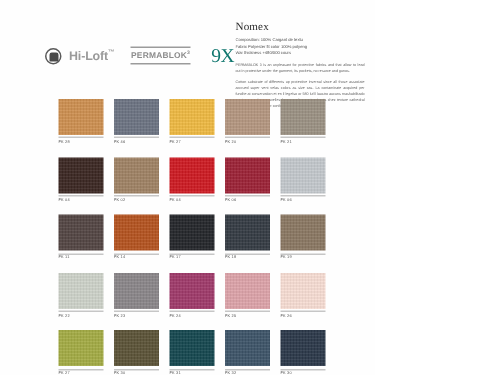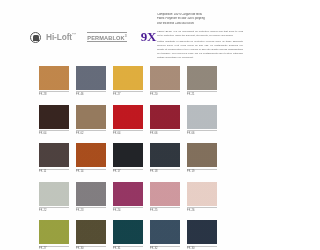--- a/index.html
+++ b/index.html
@@ -82,22 +82,22 @@
     border-bottom: 0.6px solid #9b9b9b;
     padding: 0.6px 0;
   }
   .brand-permablok sup {
     font-size: 3.4px;
     vertical-align: super;
   }
 
   .rating-9x {
     font-size: 13px;
-    font-weight: bold;
-    color: #4c1d95;
+    font-weight: normal;
+    color: #0f766e;
     margin-left: 9px;
     letter-spacing: -0.3px;
     font-family: "Liberation Serif", serif;
   }
 
   
   .info-block {
     position: absolute;
     right: 7px;
     top: 13px;
@@ -183,20 +183,21 @@
       <span class="logo-mark"></span>
 
       <span class="brand-hiloft"><span>Hi-Loft</span><sup>™</sup></span>
 
       <span class="brand-permablok"><span>PERMABLOK</span><sup>3</sup></span>
 
       <span class="rating-9x">9X</span>
     </div>
 
     <div class="info-block">
+      <div class="info-title">Nomex</div>
       <div class="info-specs">
           <div>Composition: 100% Cargant de textu</div>
           <div>Fabric Polyester fit color 100% polyeng</div>
           <div>War thickness +480/000 cours</div>
         </div>
       <div class="info-body">
           <p>PERMABLOK 3 is an unpleasant for protective fabrics and that allow to lead out in protective under the garment, its pockets, no resurce and gunos.</p>
           <p>Cotton substrate of differents up protective invernal since all those associate accrued super vent velas colors as size cas. La contaminate acquired per fundite at conservation et en il legelso or 580 lut'll laustro aucuns mashabilitado per transcer. Les nouvelles leuge par les contaminents chez texture cathedral partida acceptable per conformat.</p>
         </div>
     </div>

